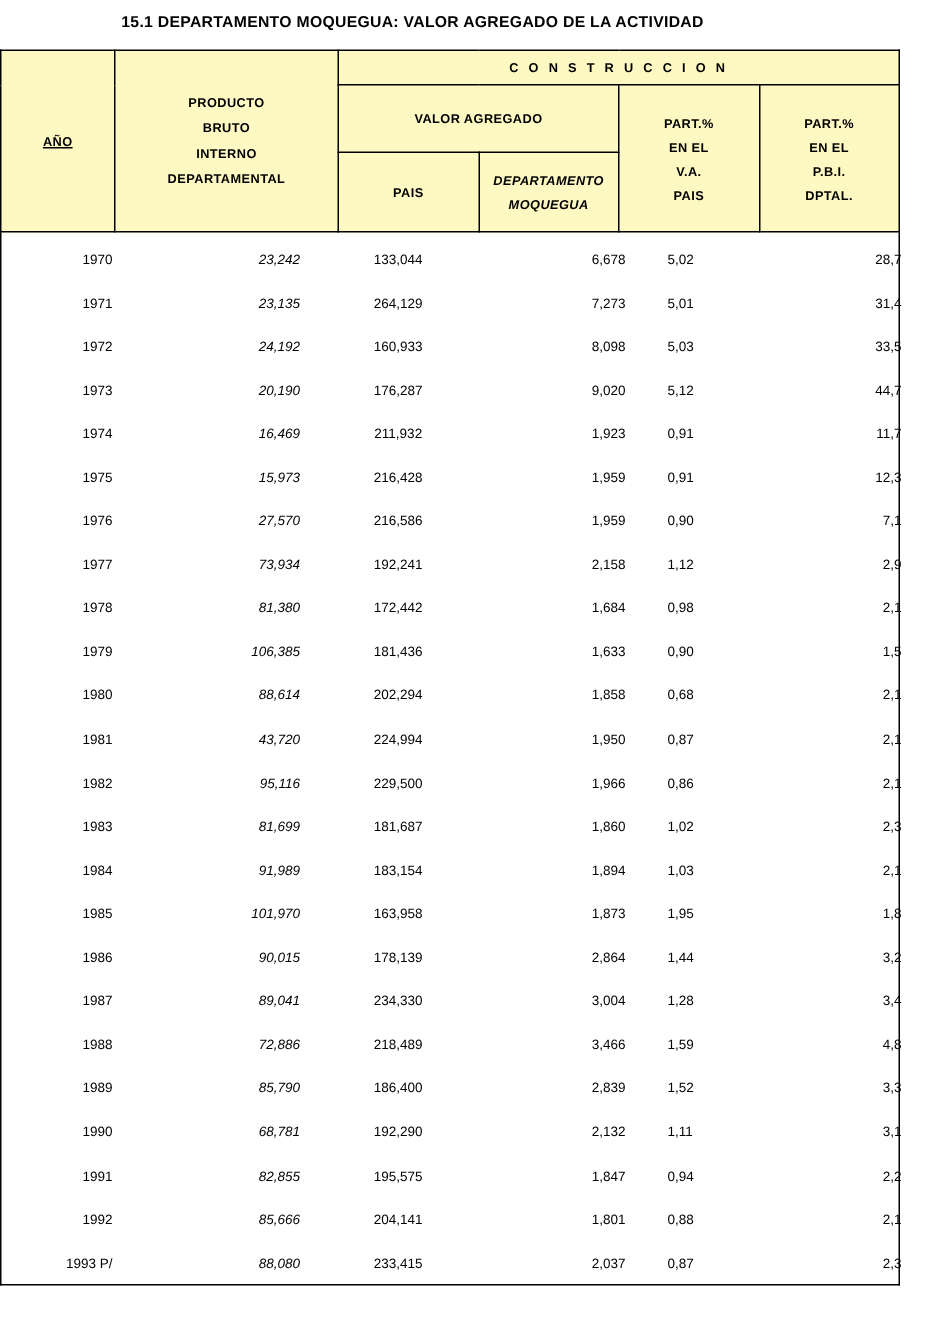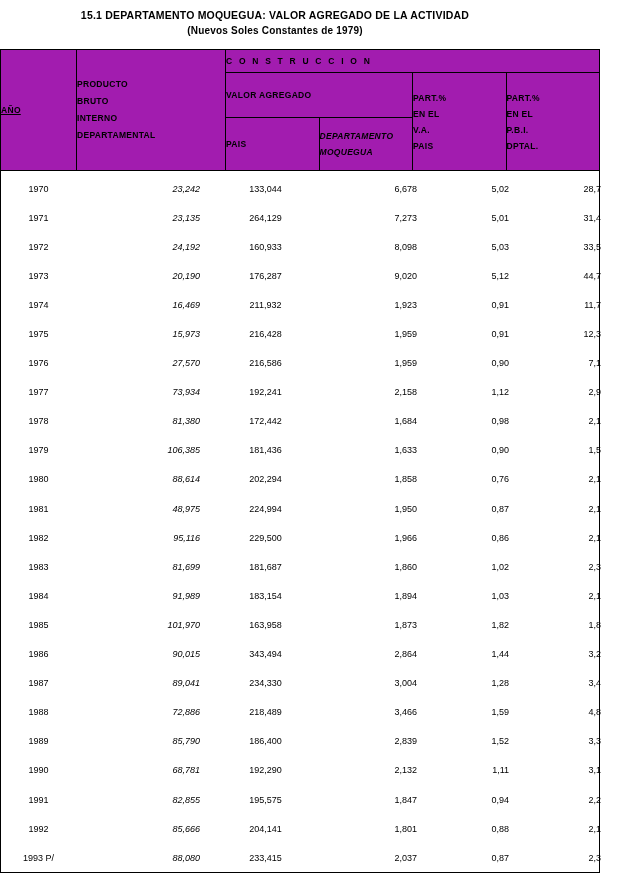--- a/index.html
+++ b/index.html
@@ -38,25 +38,25 @@
     border-collapse: collapse;
     margin: 10px auto 0 auto;
     width: 600px;
     table-layout: fixed;
   }
   table.main th, table.main td {
     border: 1px solid #000000;
     padding: 0;
   }
   thead th {
-    background: #a21caf;
+    background: #fef9c3;
     font-size: 8.5px;
     font-weight: bold;
     letter-spacing: 0.3px;
-    text-align: left;
+    text-align: center;
     vertical-align: middle;
     color: #000;
   }
   th.hdr-anio {
     width: 75px;
     height: 118px;
     text-decoration: underline;
   }
   th.hdr-pbi {
     width: 148px;
@@ -90,37 +90,36 @@
     width: 92px;
     line-height: 16px;
   }
   tbody td {
     border: none;
     font-size: 9px;
     height: 27.1px;
     vertical-align: middle;
   }
   td.c-anio {
-    text-align: center;
+    text-align: right;
   }
   td.num {
     text-align: right;
     padding-right: 24px;
     font-style: italic;
   }
   td.num-pais {
     text-align: center;
     padding-right: 26px;
   }
   td.num-dpto {
     text-align: right;
     padding-right: 27px;
   }
   td.num-part1 {
-    text-align: right;
     padding-right: 28px;
   }
   td.num-part2 {
     text-align: right;
     padding-right: 28px;
   }
   tbody tr:first-child td {
     padding-top: 4px;
   }
   .body-wrap {
@@ -137,21 +136,20 @@
     table-layout: fixed;
   }
 </style>
 </head>
 <body>
 
 <div class="page">
 
   <div class="title-block">
     <div class="title-line">15.1  DEPARTAMENTO MOQUEGUA: VALOR AGREGADO DE LA ACTIVIDAD</div>
-    <div class="title-line sub">(Nuevos Soles Constantes de 1979)</div>
   </div>
 
   <table class="main">
     <thead>
       <tr>
         <th class="hdr-anio" rowspan="3">AÑO</th>
         <th class="hdr-pbi" rowspan="3">
           <div>PRODUCTO</div>
           <div>BRUTO</div>
           <div>INTERNO</div>
@@ -273,26 +271,26 @@
             <td class="num-pais">181,436</td>
             <td class="num-dpto">1,633</td>
             <td class="num-part1">0,90</td>
             <td class="num-part2">1,5</td>
           </tr>
           <tr>
             <td class="c-anio">1980</td>
             <td class="num">88,614</td>
             <td class="num-pais">202,294</td>
             <td class="num-dpto">1,858</td>
-            <td class="num-part1">0,76</td>
+            <td class="num-part1">0,68</td>
             <td class="num-part2">2,1</td>
           </tr>
           <tr>
             <td class="c-anio">1981</td>
-            <td class="num">48,975</td>
+            <td class="num">43,720</td>
             <td class="num-pais">224,994</td>
             <td class="num-dpto">1,950</td>
             <td class="num-part1">0,87</td>
             <td class="num-part2">2,1</td>
           </tr>
           <tr>
             <td class="c-anio">1982</td>
             <td class="num">95,116</td>
             <td class="num-pais">229,500</td>
             <td class="num-dpto">1,966</td>
@@ -313,27 +311,27 @@
             <td class="num-pais">183,154</td>
             <td class="num-dpto">1,894</td>
             <td class="num-part1">1,03</td>
             <td class="num-part2">2,1</td>
           </tr>
           <tr>
             <td class="c-anio">1985</td>
             <td class="num">101,970</td>
             <td class="num-pais">163,958</td>
             <td class="num-dpto">1,873</td>
-            <td class="num-part1">1,82</td>
+            <td class="num-part1">1,95</td>
             <td class="num-part2">1,8</td>
           </tr>
           <tr>
             <td class="c-anio">1986</td>
             <td class="num">90,015</td>
-            <td class="num-pais">343,494</td>
+            <td class="num-pais">178,139</td>
             <td class="num-dpto">2,864</td>
             <td class="num-part1">1,44</td>
             <td class="num-part2">3,2</td>
           </tr>
           <tr>
             <td class="c-anio">1987</td>
             <td class="num">89,041</td>
             <td class="num-pais">234,330</td>
             <td class="num-dpto">3,004</td>
             <td class="num-part1">1,28</td>

